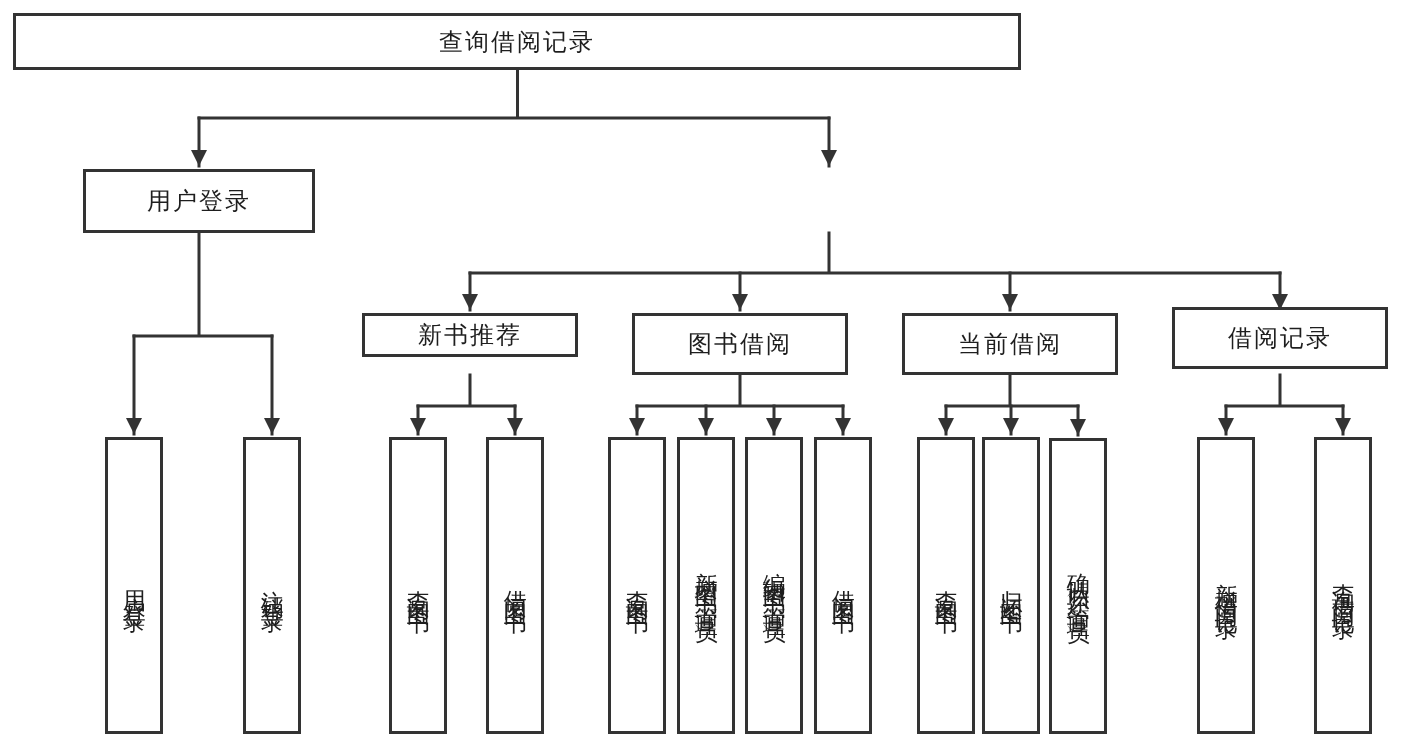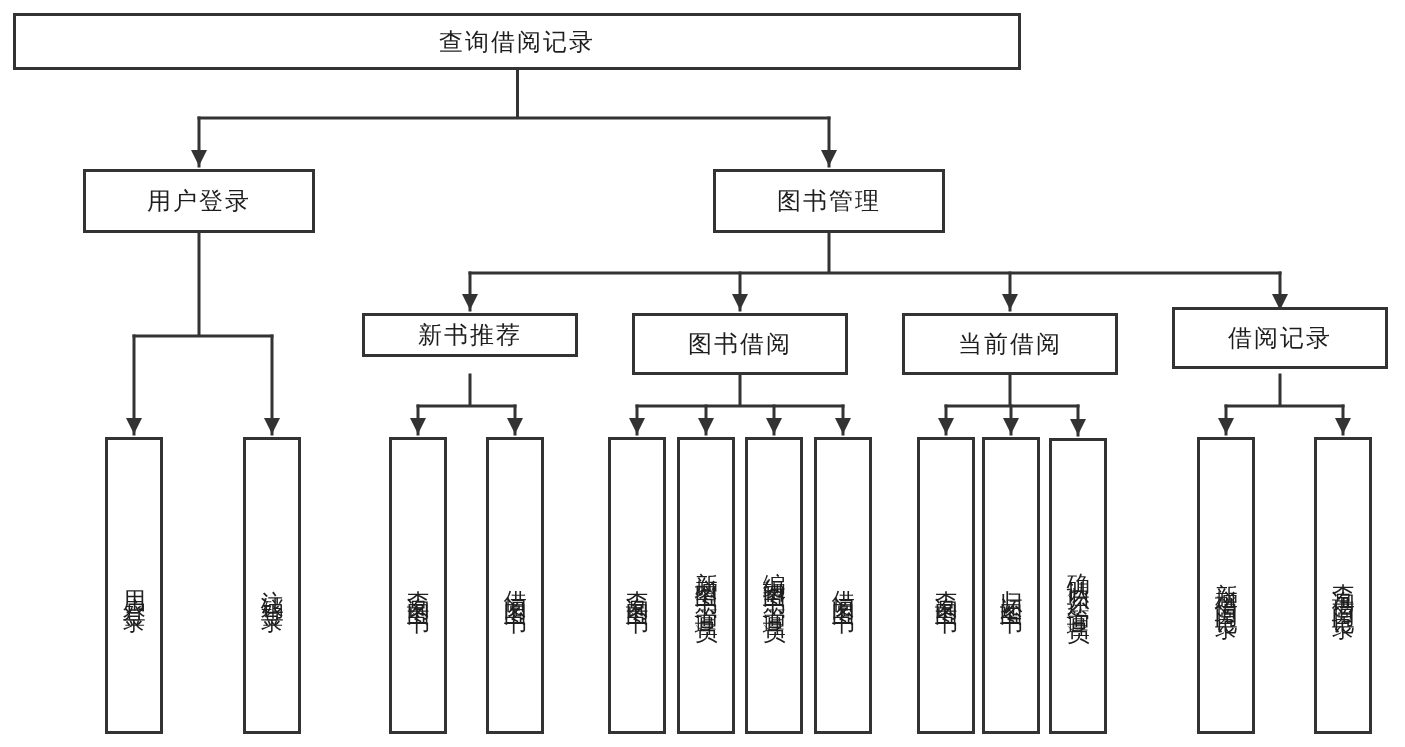--- a/index.html
+++ b/index.html
@@ -98,21 +98,20 @@
 
       <path d="M 1280 375 V 406 M 1226 406 H 1343"></path>
       <path d="M 1226 406 V 434" marker-end="url(#arrow)"></path>
       <path d="M 1343 406 V 434" marker-end="url(#arrow)"></path>
     </g>
   </svg>
 
   <div class="node h" style="left:13px; top:13px; width:1008px; height:57px;">查询借阅记录</div>
 
   <div class="node h" style="left:83px; top:169px; width:232px; height:64px;">用户登录</div>
-  <div class="node h" style="left:713px; top:169px; width:232px; height:64px;">图书管理</div>
 
   <div class="node h" style="left:362px; top:313px; width:216px; height:44px;">新书推荐</div>
   <div class="node h" style="left:902px; top:313px; width:216px; height:62px;">当前借阅</div>
   <div class="node h" style="left:632px; top:313px; width:216px; height:62px;">图书借阅</div>
   <div class="node h" style="left:1172px; top:307px; width:216px; height:62px;">借阅记录</div>
 
   <div class="node v" style="left:105px; top:437px; width:58px; height:297px;">用户登录</div>
   <div class="node v" style="left:243px; top:437px; width:58px; height:297px;">注销登录</div>
 
   <div class="node v" style="left:389px; top:437px; width:58px; height:297px;">查询图书</div>

